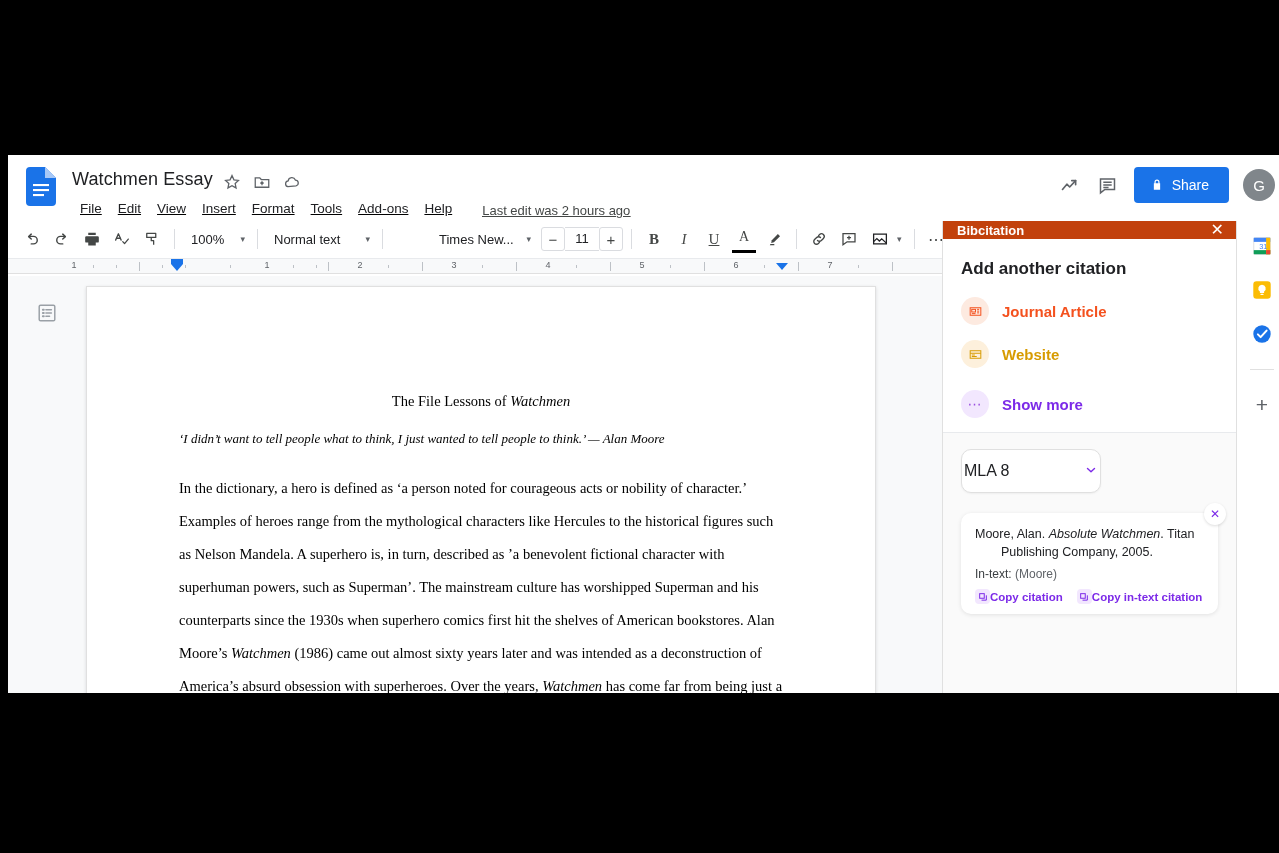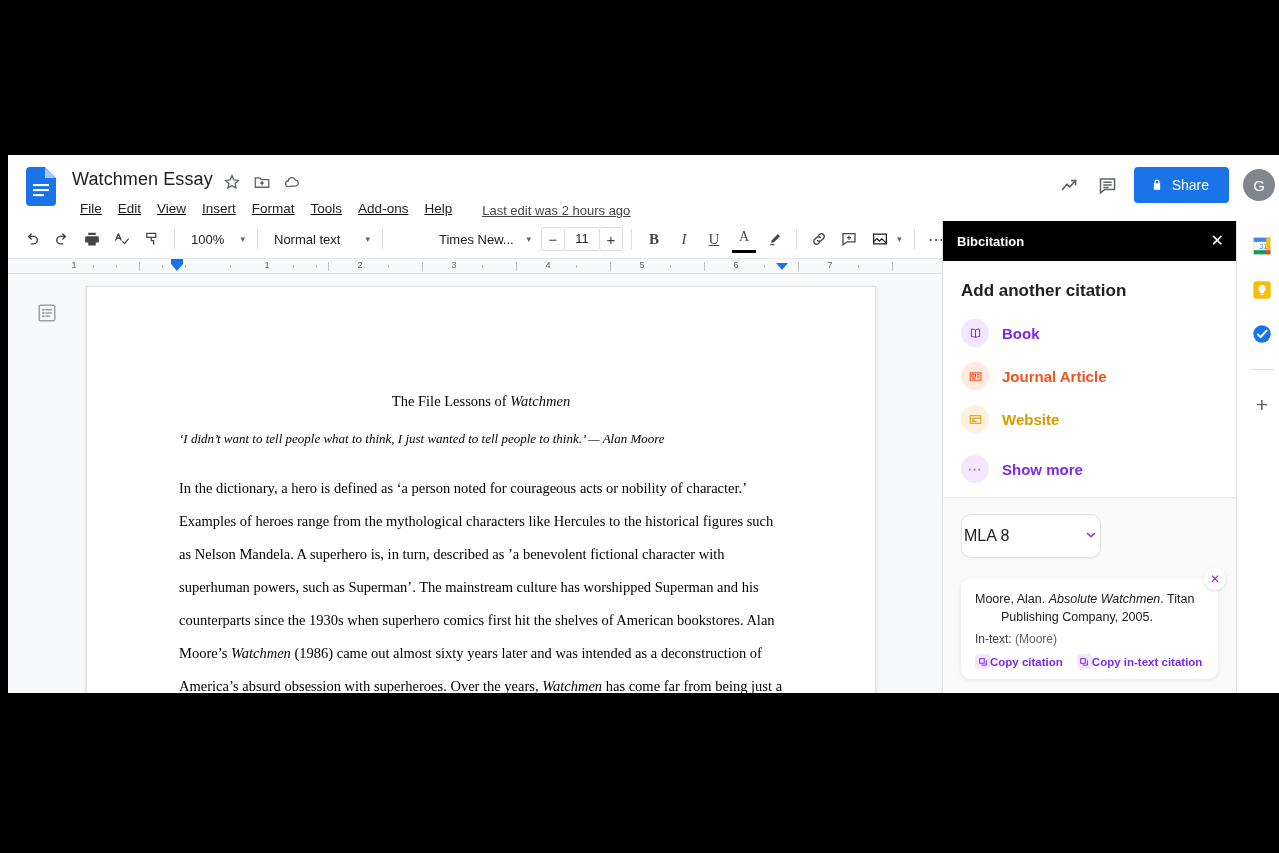--- a/index.html
+++ b/index.html
@@ -152,21 +152,21 @@
     font-size: 14.5px; line-height: 33px; text-align: left;
   }
   .doc-p em { font-style: italic; }
 
   
   .sidepanel {
     position: absolute; right: 51px; top: 66px; width: 294px; height: 472px;
     background: #fff; border-left: 1px solid #e0e0e0; display: flex; flex-direction: column;
   }
   .sp-header {
-    height: 40px; background: #000000; display: flex; align-items: center;
+    height: 18px; background: #c2410c; display: flex; align-items: center;
     justify-content: space-between; padding: 0 12px 0 14px; flex: none;
   }
   .sp-title { color: #fff; font-size: 13px; font-weight: bold; }
   .sp-close { color: #fff; font-size: 16px; cursor: pointer; line-height: 1; }
   .sp-body { flex: 1; overflow: hidden; background: #fff; display: flex; flex-direction: column; }
   .sp-section { padding: 20px 18px 14px 18px; }
   .sp-heading { font-size: 17px; font-weight: bold; color: #202124; margin-bottom: 18px; }
   .cite-type {
     display: flex; align-items: center; gap: 13px; margin-bottom: 15px; cursor: pointer;
   }
@@ -513,29 +513,20 @@
     <div class="sidepanel">
       <div class="sp-header">
         <span class="sp-title">Bibcitation</span>
         <span class="sp-close">✕</span>
       </div>
 
       <div class="sp-body">
         <div class="sp-section">
           <div class="sp-heading">Add another citation</div>
 
-          <div class="cite-type ct-book">
-            <span class="ct-icon">
-              <svg viewBox="0 0 24 24" width="15" height="15" fill="none" stroke="currentColor" stroke-width="1.6">
-                <path d="M12 6.4C10.4 5.2 8.3 4.8 5.5 5v12c2.8-.2 4.9.2 6.5 1.4 1.6-1.2 3.7-1.6 6.5-1.4V5c-2.8-.2-4.9.2-6.5 1.4z"></path>
-                <path d="M12 6.4v12"></path>
-              </svg>
-            </span>
-            <span class="ct-label">Book</span>
-          </div>
 
           <div class="cite-type ct-journal">
             <span class="ct-icon">
               <svg viewBox="0 0 24 24" width="15" height="15" fill="none" stroke="currentColor" stroke-width="1.6">
                 <rect x="3.5" y="6" width="17" height="12"></rect>
                 <rect x="6" y="8.6" width="6" height="4.2"></rect>
                 <path d="M6 15.4h6M14.6 8.6h3.2M14.6 11.4h3.2M14.6 14.2h3.2"></path>
               </svg>
             </span>
             <span class="ct-label">Journal Article</span>

